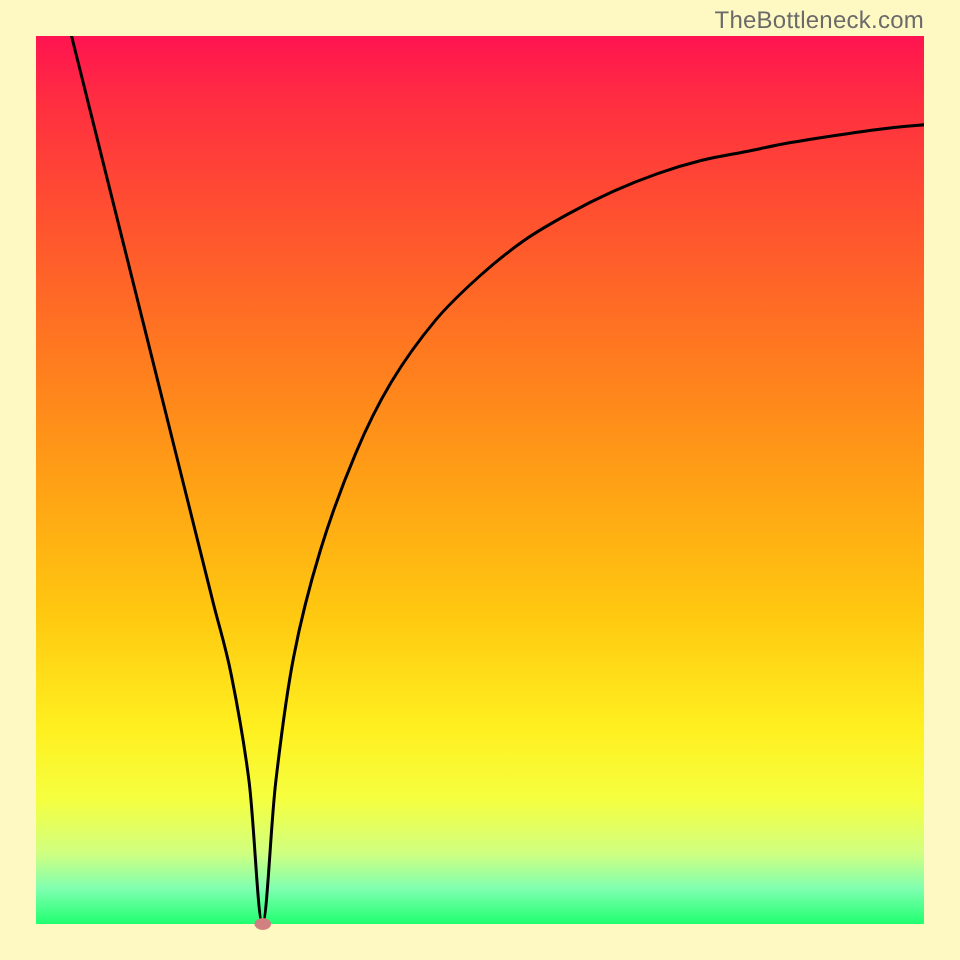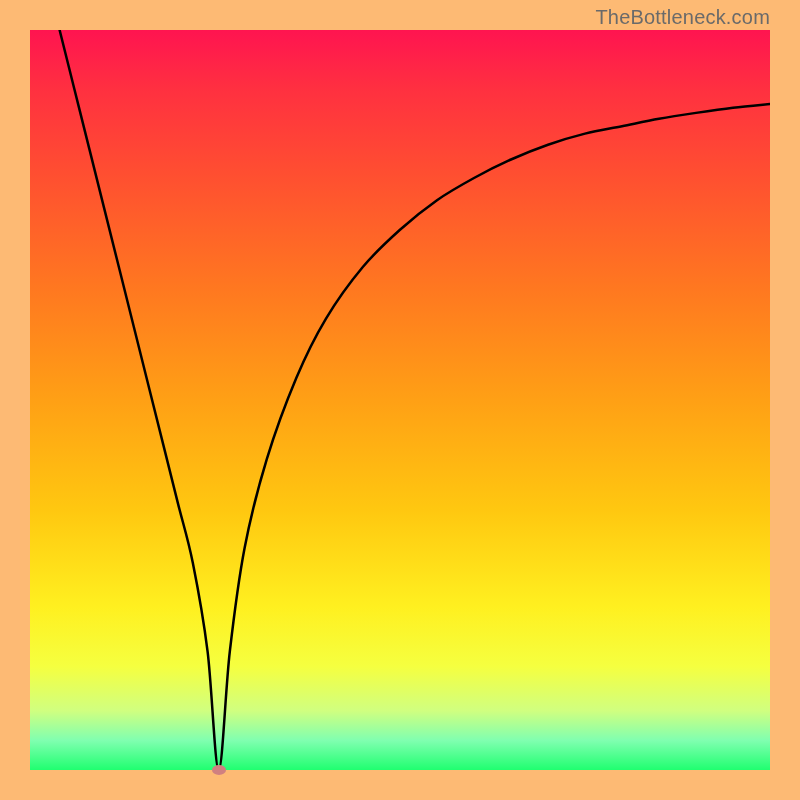--- a/index.html
+++ b/index.html
@@ -1,20 +1,20 @@
 <!DOCTYPE html>
 <html><head>
 <meta charset="utf-8">
 <style>
   * { margin: 0; padding: 0; box-sizing: border-box; }
   html, body { width: 800px; height: 800px; overflow: hidden; }
   .container {
     width: 800px;
     height: 800px;
-    background: #fdba74;
+    background: #fef9c3;
     position: relative;
   }
   .plot-area {
     position: absolute;
     left: 30px;
     top: 30px;
     width: 740px;
     height: 740px;
     background: linear-gradient(to bottom,
       #ff1450 0%,

